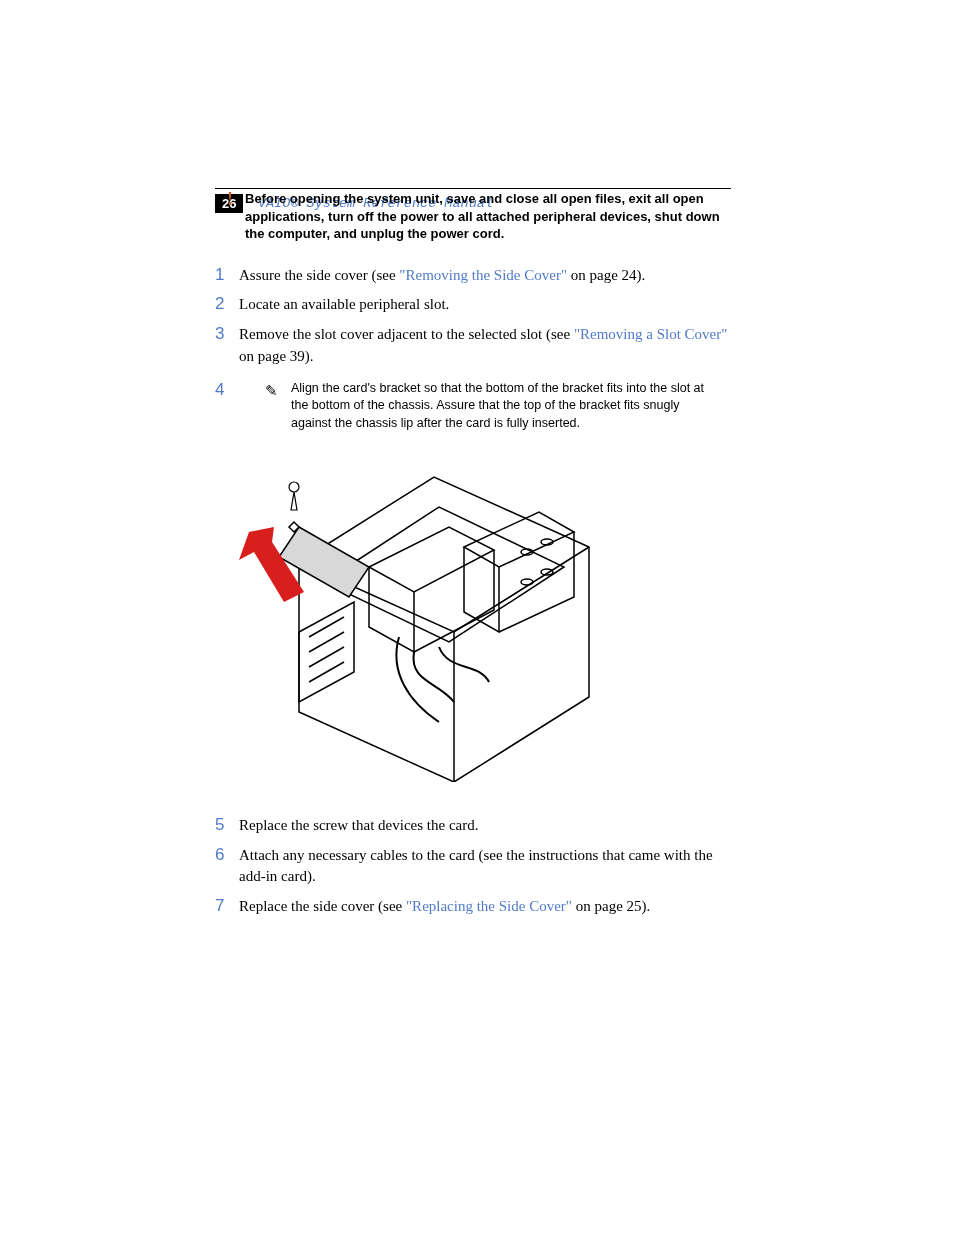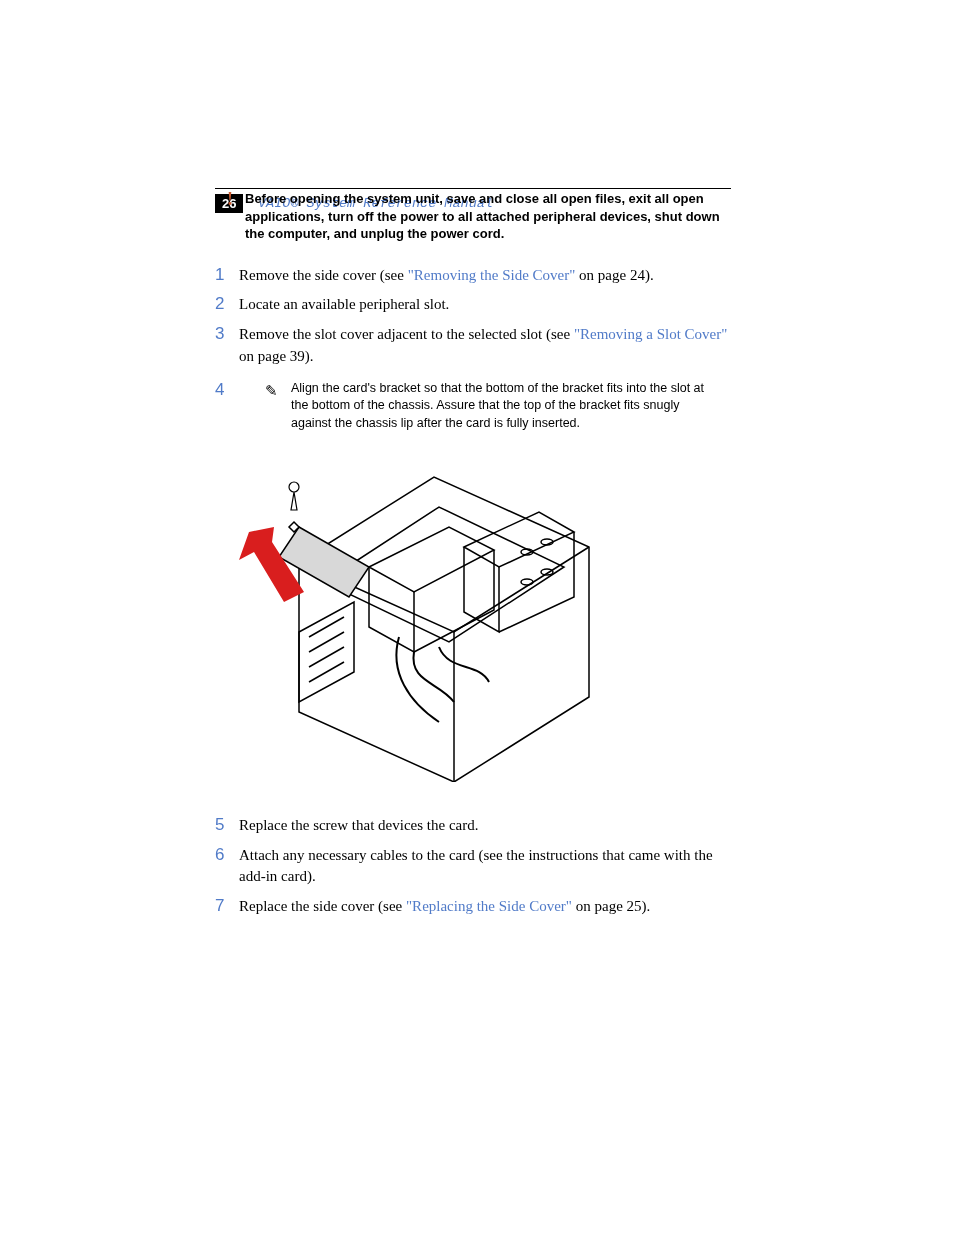--- a/index.html
+++ b/index.html
@@ -128,21 +128,21 @@
 
 
   <div class="warning-block">
     <span class="warning-icon">!</span>
     <span>Before opening the system unit, save and close all open files, exit all open applications, turn off the power to all attached peripheral devices, shut down the computer, and unplug the power cord.</span>
   </div>
 
   <ol class="steps">
     <li>
       <span class="num">1</span>
-      <span>Remove the side cover (see </span><span class="link">"Removing the Side Cover"</span><span> on page 24).</span>
+      <span>Assure the side cover (see </span><span class="link">"Removing the Side Cover"</span><span> on page 24).</span>
     </li>
     <li>
       <span class="num">2</span>
       <span>Locate an available peripheral slot.</span>
     </li>
     <li>
       <span class="num">3</span>
       <span>Remove the slot cover adjacent to the selected slot (see </span><span class="link">"Removing a Slot Cover"</span><span> on page 39).</span>
     </li>
     <li>

